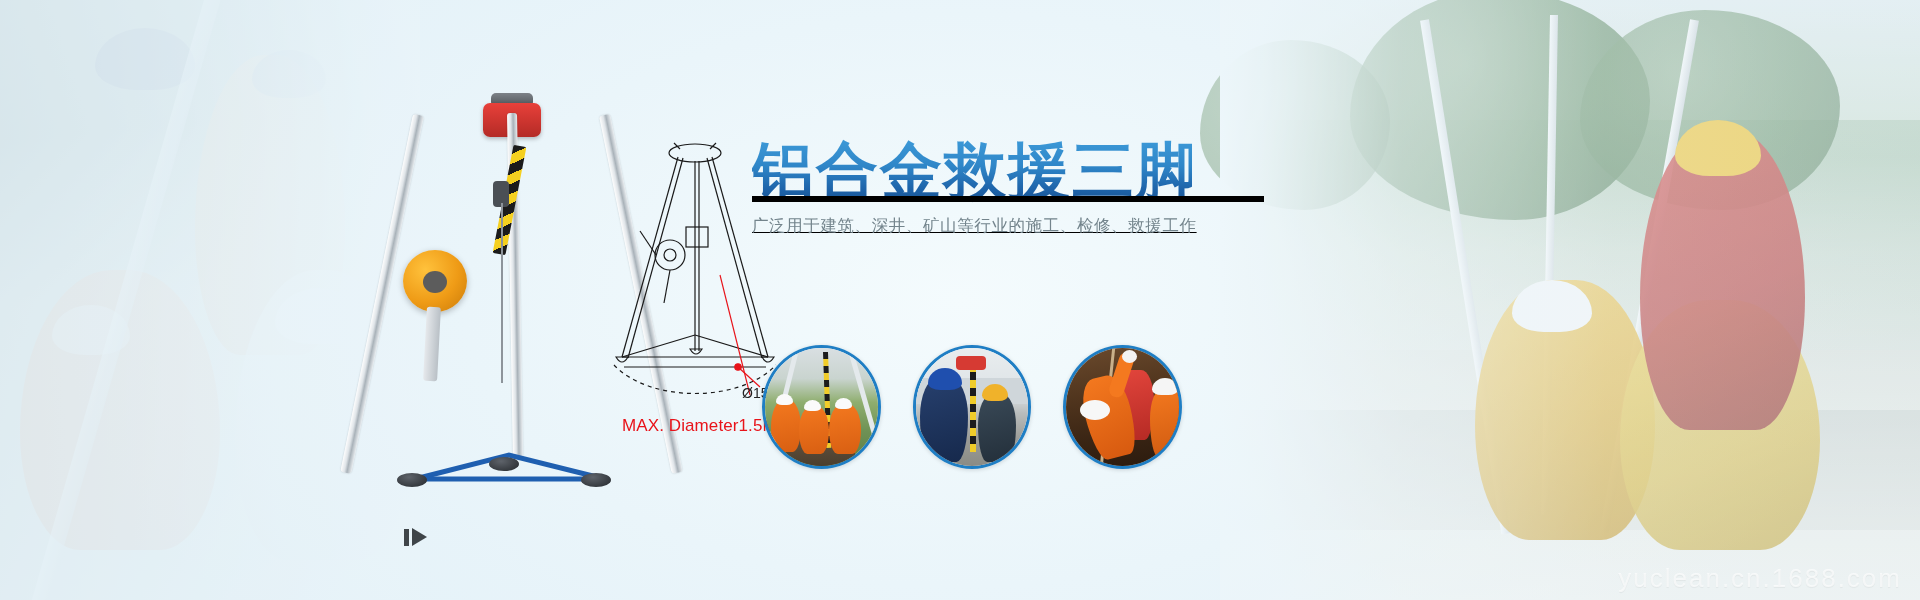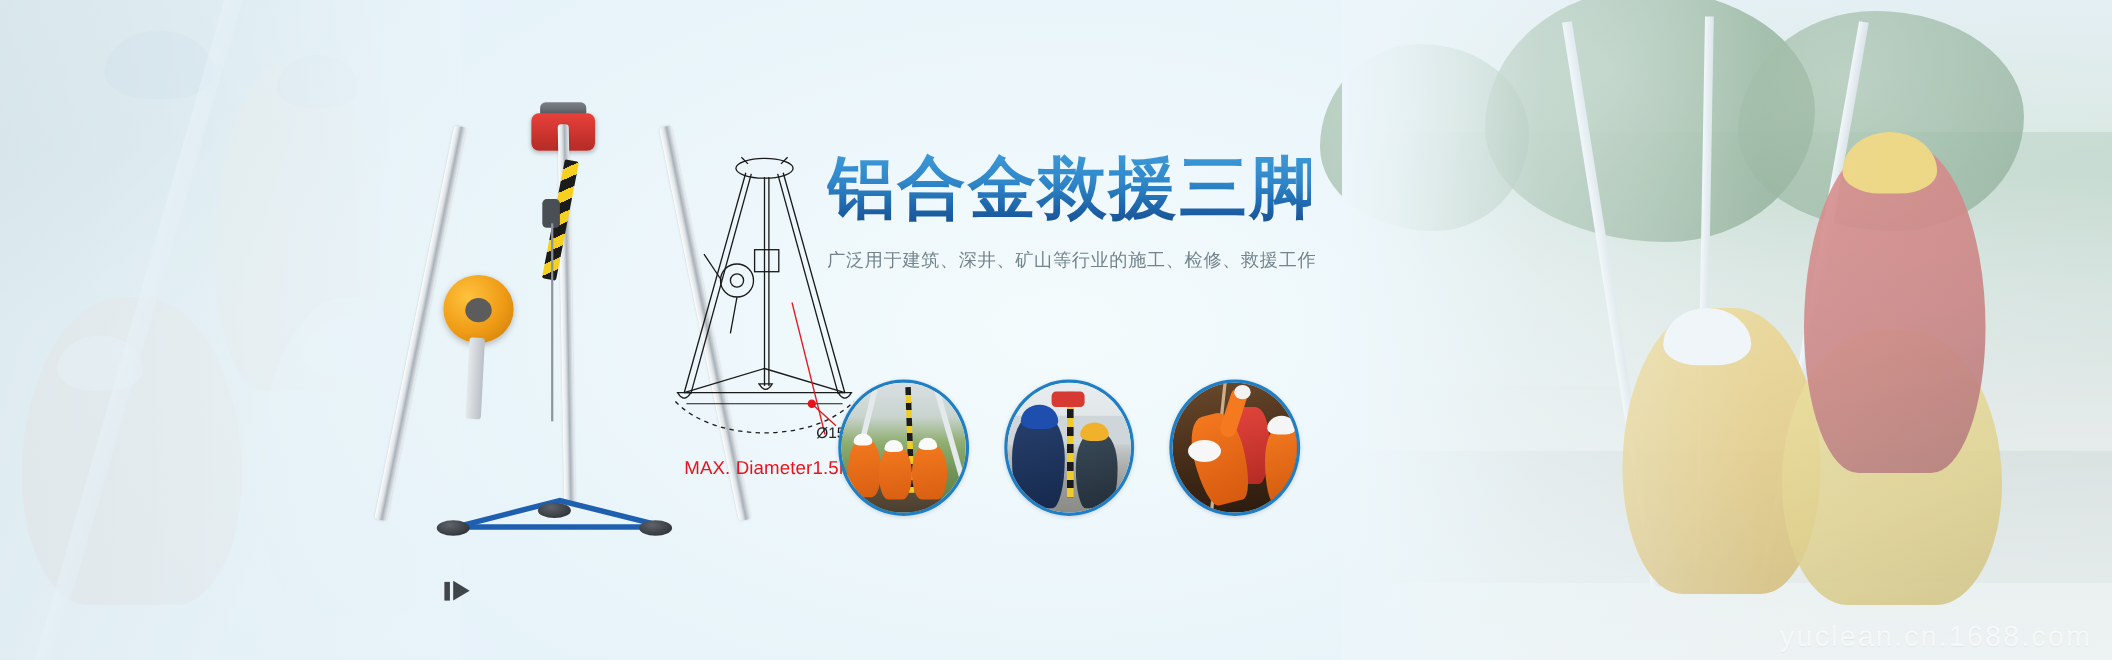--- a/index.html
+++ b/index.html
@@ -108,21 +108,21 @@
   
   .diagram{position:absolute;left:600px;top:135px;width:190px;height:290px;}
   .diag-text{position:absolute;left:742px;top:385px;font-size:14px;color:#222;font-family:"Liberation Sans",sans-serif;}
   .diag-red{
     position:absolute;left:622px;top:416px;width:140px;
     color:#e8131a;font-size:17px;font-weight:500;letter-spacing:.1px;
     font-family:"Liberation Sans",sans-serif;white-space:nowrap;
   }
 
   
-  .copy{position:absolute;left:752px;top:138px;width:440px;text-align:center;}
+  .copy{position:absolute;left:752px;top:138px;width:440px;text-align:center;text-decoration:underline;}
   .headline{
     font-size:62px;font-weight:bold;letter-spacing:2px;line-height:1.08;
     font-family:"DejaVu Sans","Liberation Sans",sans-serif;
     background:linear-gradient(180deg,#3d9ad8 0%,#2f86c8 42%,#1d62a8 78%,#17518f 100%);
     -webkit-background-clip:text;background-clip:text;color:transparent;
     -webkit-text-fill-color:transparent;
     text-shadow:0 0 0 rgba(0,0,0,0);
     white-space:nowrap;
   }
   .sub{
@@ -272,21 +272,21 @@
         <circle cx="138" cy="232" r="3.2"></circle>
         <line x1="138" y1="232" x2="160" y2="252"></line>
       </g>
     </svg>
   </div>
   <div class="diag-text">Ø150cm</div>
   <div class="diag-red">MAX. Diameter1.5M</div>
 
   <div class="copy">
     <div class="headline">铝合金救援三脚架</div>
-    <div class="sub" style="margin-top:15px">广泛用于建筑、深井、矿山等行业的施工、检修、救援工作</div>
+    <div class="sub" style="margin-top:4px">广泛用于建筑、深井、矿山等行业的施工、检修、救援工作</div>
   </div>
 
   <div class="circles">
     <div class="circle c1">
       <div class="scene">
         <div class="pit"></div>
         <div class="tp tp-a"></div>
         <div class="tp tp-b"></div>
         <div class="tp tp-c"></div>
         <div class="man m1"></div>

